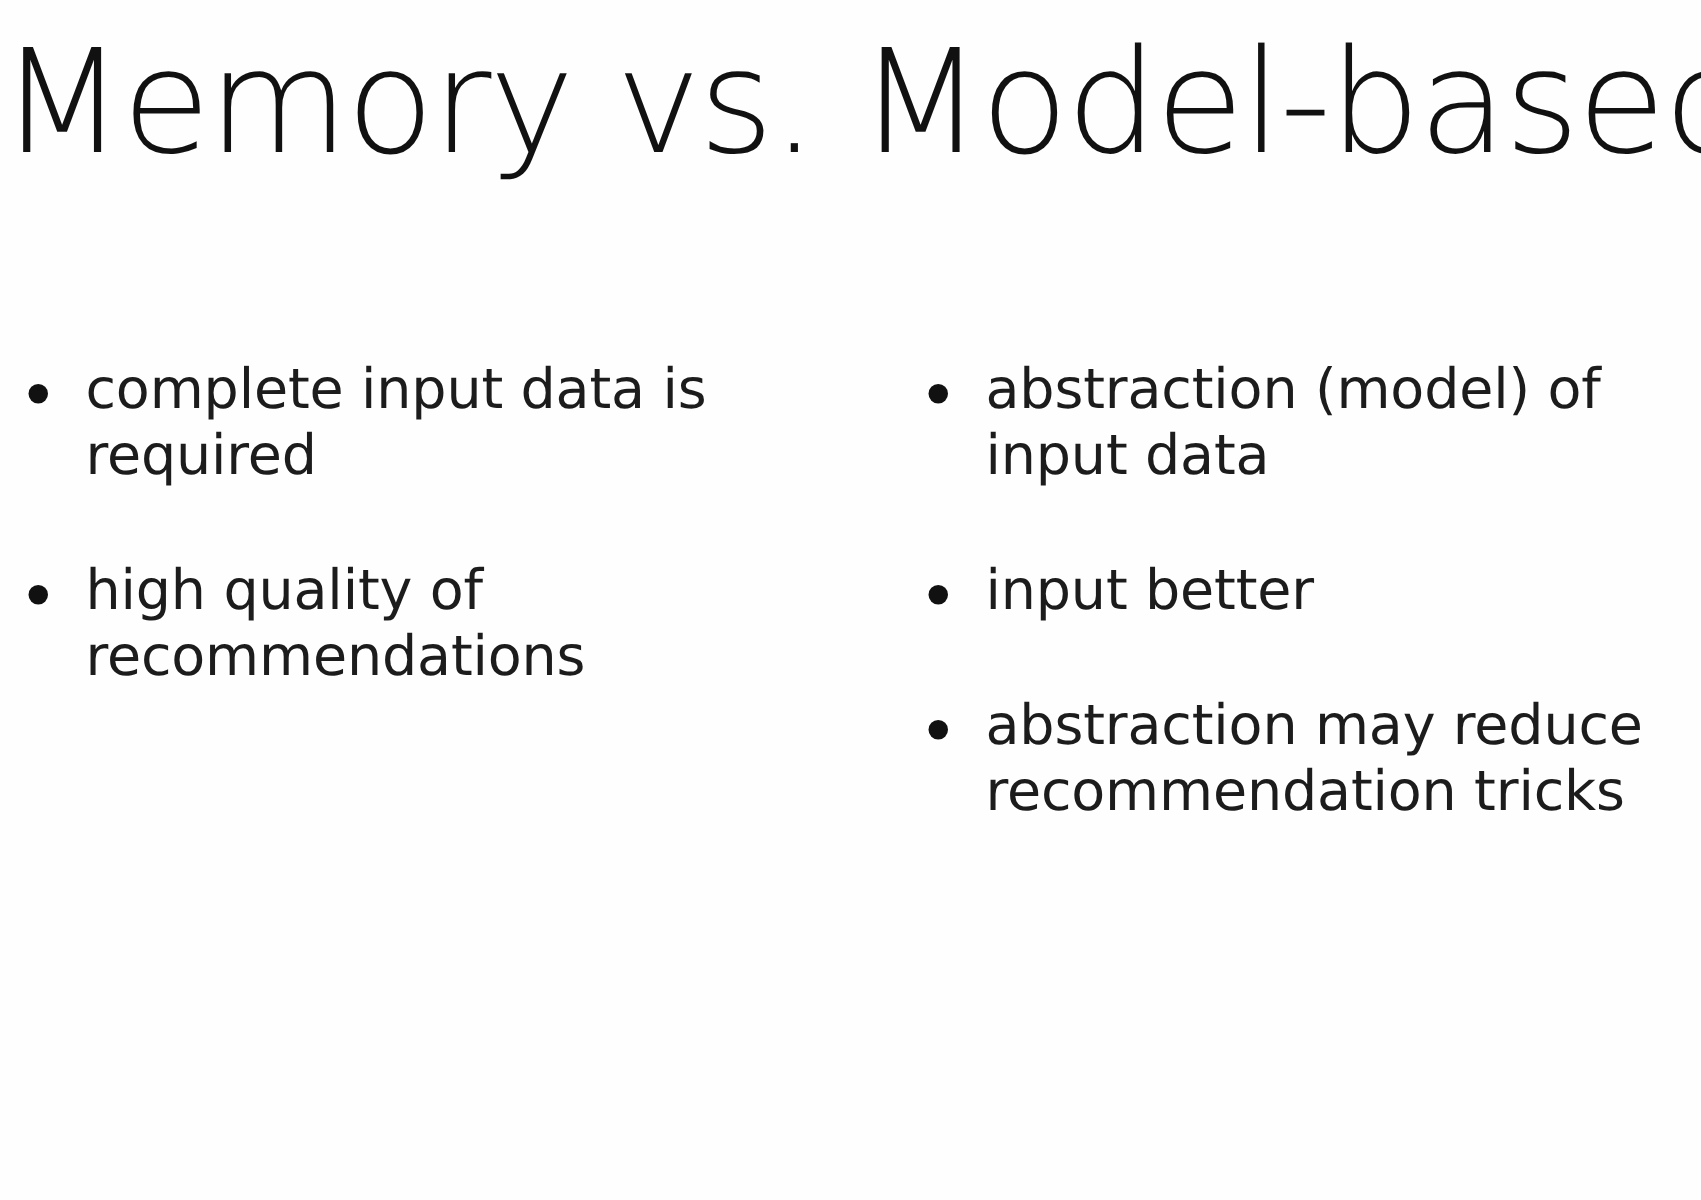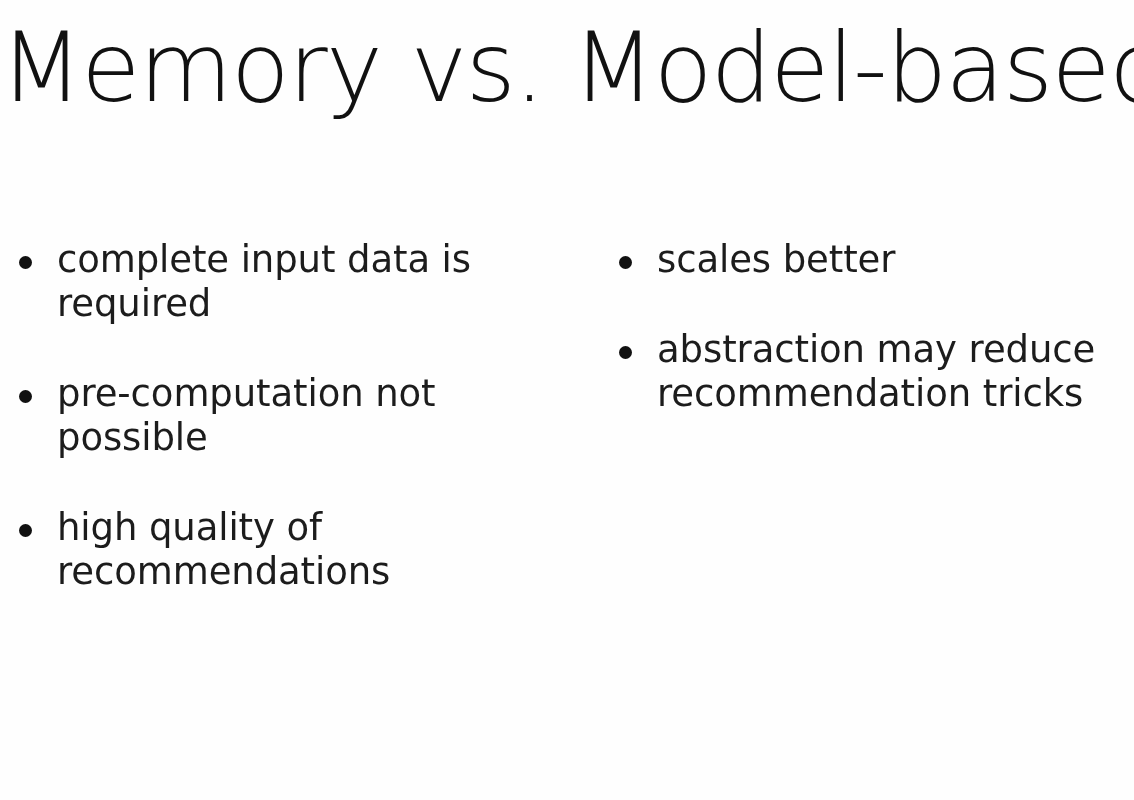--- a/index.html
+++ b/index.html
@@ -100,34 +100,34 @@
   <div class="columns">
 
     <div class="column left">
       <ul class="bullet-list">
         <li class="bullet-item">
           <span class="dot"></span>
           <span class="text">complete input data is required</span>
         </li>
         <li class="bullet-item">
           <span class="dot"></span>
-          <span class="text">pre-computation not possible</span>
-        </li>
-        <li class="bullet-item">
-          <span class="dot"></span>
           <span class="text">high quality of recommendations</span>
         </li>
       </ul>
     </div>
 
     <div class="column right">
       <ul class="bullet-list">
         <li class="bullet-item">
           <span class="dot"></span>
-          <span class="text">scales better</span>
+          <span class="text">abstraction (model) of input data</span>
+        </li>
+        <li class="bullet-item">
+          <span class="dot"></span>
+          <span class="text">input better</span>
         </li>
         <li class="bullet-item">
           <span class="dot"></span>
           <span class="text">abstraction may reduce recommendation tricks</span>
         </li>
       </ul>
     </div>
 
   </div>
 </div>

